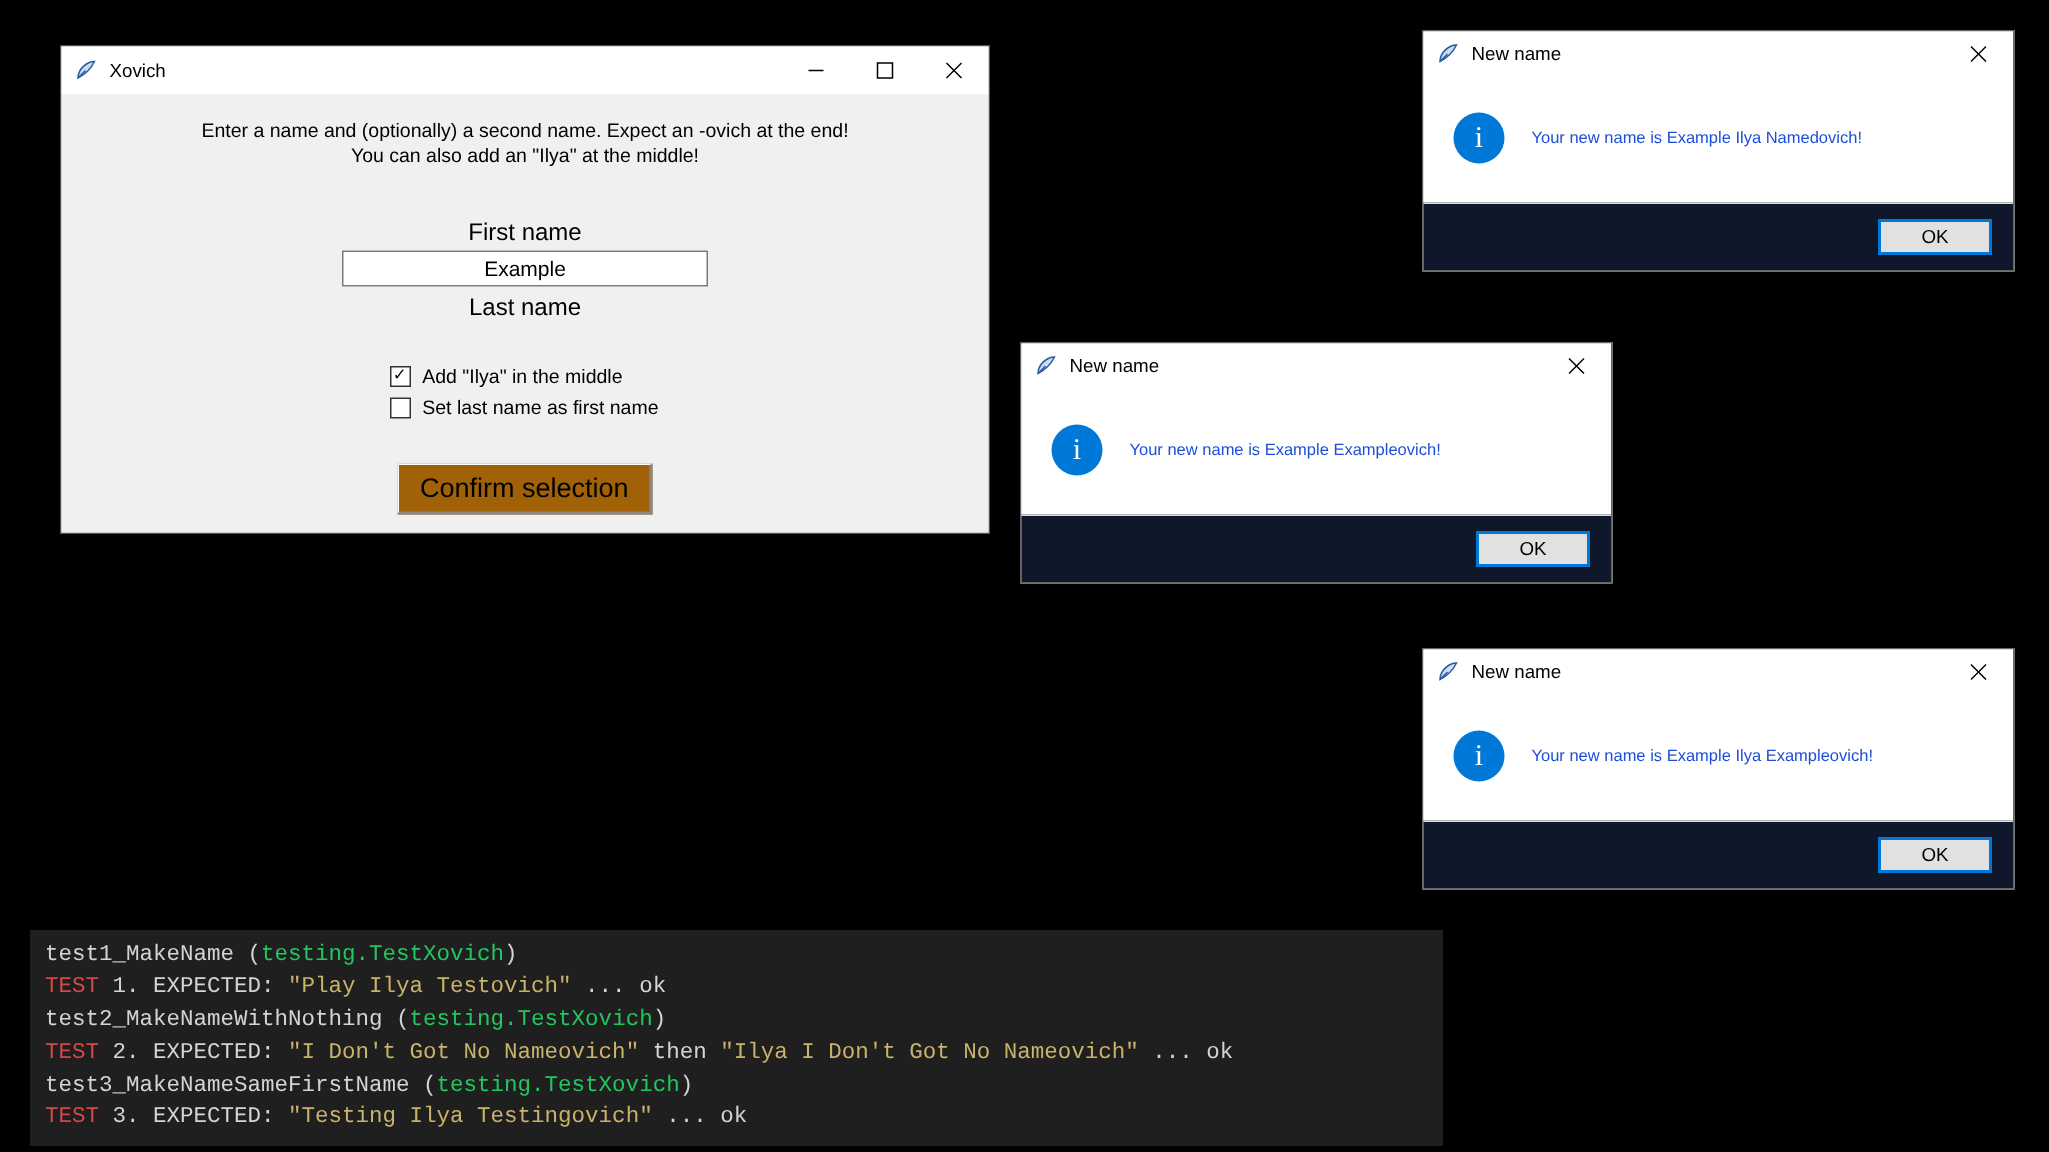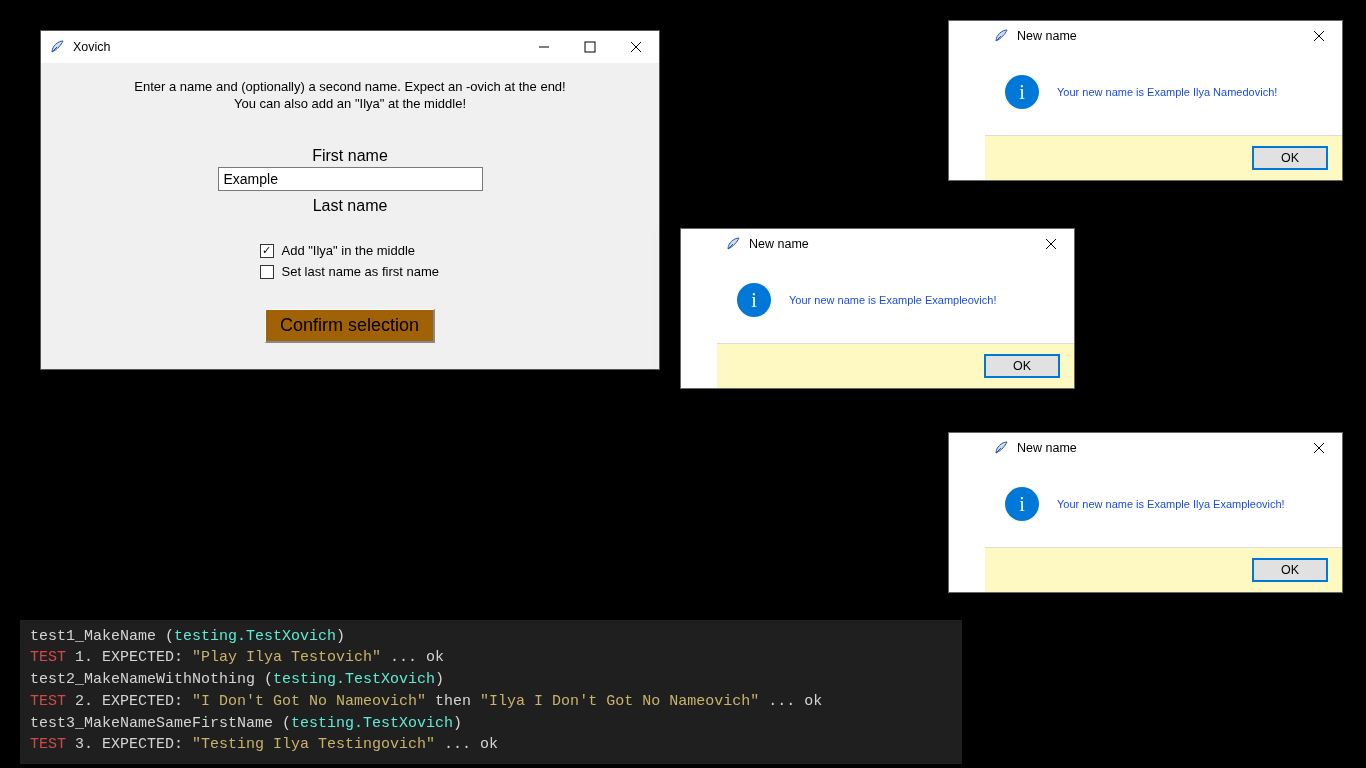--- a/index.html
+++ b/index.html
@@ -28,32 +28,32 @@
     width: 16px; height: 16px; margin-right: 8px;
   }
   .titlebar-title { font-size: 12.5px; color: #000; flex: 0 0 auto; }
   .titlebar-spacer { flex: 1 1 auto; }
   .titlebar-btn {
     width: 46px; height: 32px; display:flex; align-items:center; justify-content:center;
     color:#000;
   }
   .win-content {
     background: #f0f0f0;
-    padding: 16px 20px 26px 20px;
+    padding: 16px 20px 12px 20px;
     text-align: center;
   }
   .instr { font-size: 13px; margin-bottom: 2px; }
   .field-label { font-size: 16px; margin-top: 18px; }
   .text-input {
-    width: 265px;
+    width: 244px;
     font-size: 14px;
     padding: 3px 5px;
     border: 1px solid #7a7a7a;
     background: #fff;
-    text-align: left;
+    text-align: center;
     display: block;
     margin: 2px auto 0 auto;
   }
   .chk-row {
     display:flex; align-items:center; justify-content:flex-start;
     width: 265px; margin: 6px auto; padding-left: 42px;
   }
   .chk-box {
     width:14px; height:14px; border:1px solid #333; background:#fff;
     margin-right:8px; display:flex; align-items:center; justify-content:center;
@@ -69,47 +69,46 @@
     border-left: 1px solid #fff;
     border-right: 2px solid #888;
     border-bottom: 2px solid #888;
   }
   .msgbox {
     position: absolute;
     background: #fff;
     border: 1px solid #666;
     box-shadow: 0 4px 20px rgba(0,0,0,0.5);
     width: 395px;
-    padding-left: 36px;
   }
   .msgbox .titlebar { height: 30px; }
   .msg-body {
     display:flex; align-items:center; padding: 24px 20px 26px 20px; background:#fff;
   }
   .info-icon {
     width:34px; height:34px; border-radius:50%; background:#0078d7; color:#fff;
     display:flex; align-items:center; justify-content:center; font-style:normal;
     font-family: Georgia, serif; font-size:20px; margin-right:18px; flex:0 0 auto;
   }
   .msg-text { font-size:11px; color:#1d4ed8; }
   .msg-footer {
-    background:#fef9c3; padding:10px 14px; display:flex; justify-content:flex-end;
+    background:#0f172a; padding:10px 14px; display:flex; justify-content:flex-end;
     border-top:1px solid #ddd;
   }
   .ok-btn {
     width:76px; padding:3px 0; font-size:12.5px; text-align:center;
     background:#e1e1e1; border:2px solid #0078d7;
   }
   .console {
     position:absolute; left:20px; bottom:4px; width: 942px;
     background:#1f1f1f; padding:6px 10px 8px 10px;
     font-family: "Consolas", "Courier New", monospace; font-size:15px;
     color:#d4d4d4; line-height:1.45;
   }
-  .c-cyan { color:#5eead4;margin-top:20px; }
+  .c-cyan { color:#22c55e;margin-top:20px; }
   .c-red { color:#d14a4a; }
   .c-yel { color:#c9b26a; }
   .c-w { color:#d4d4d4; }
   svg.min-ic, svg.max-ic, svg.close-ic { width:12px; height:12px; stroke:#000; stroke-width:1; fill:none; }
 </style>
 </head>
 <body>
 
 <div class="window" style="left:40px; top:30px; width:620px;">
   <div class="titlebar">

